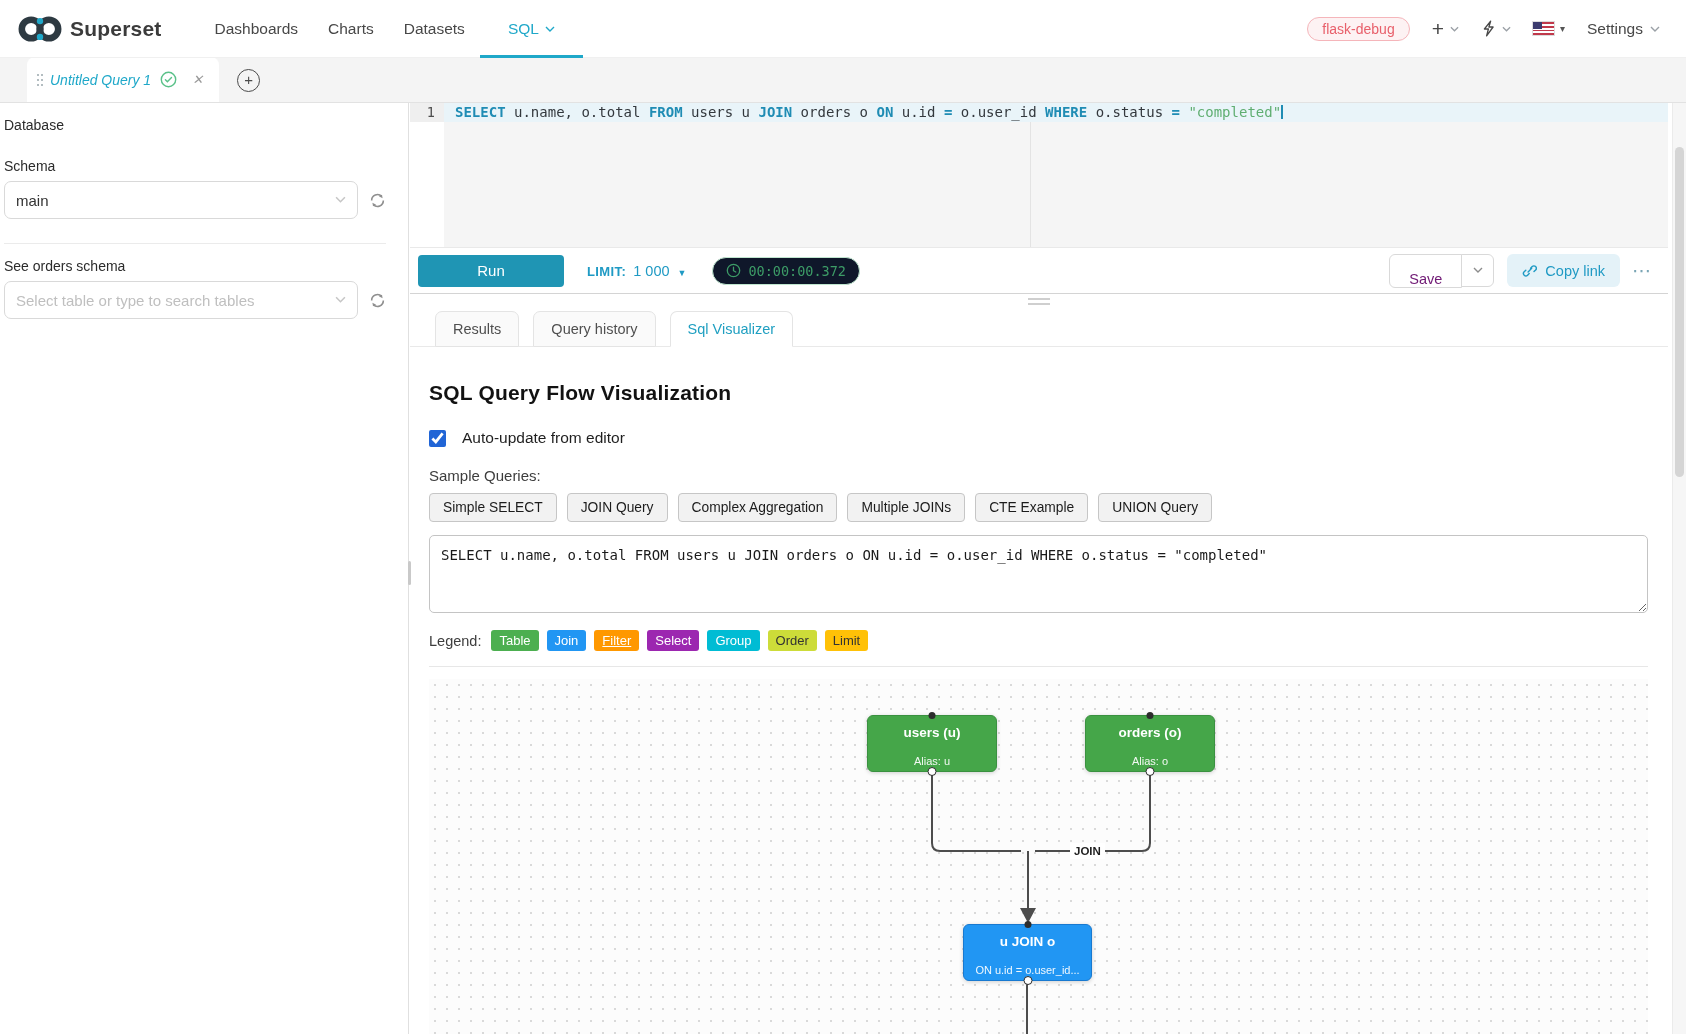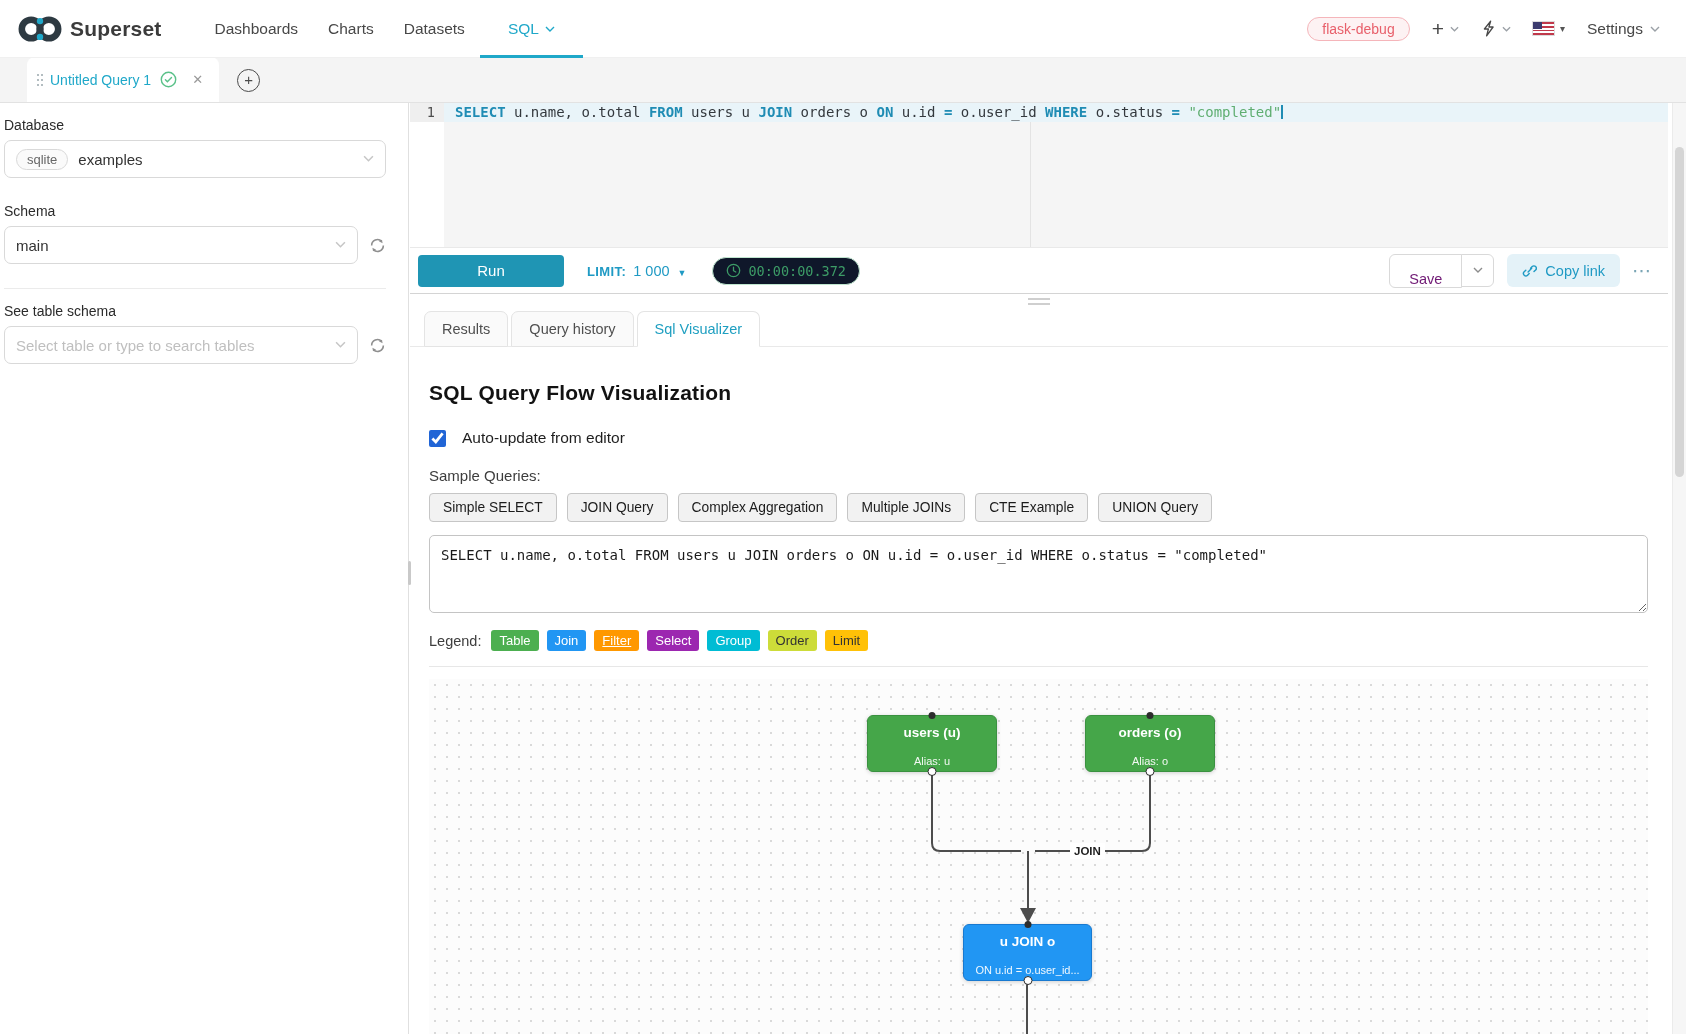--- a/index.html
+++ b/index.html
@@ -24,21 +24,21 @@
   .settings { display:flex; align-items:center; gap:7px; font-size:15.5px; color:#484848; cursor:pointer; }
   .flag { width:21px; height:13px; position:relative; display:inline-block;
     background:repeating-linear-gradient(to bottom,#c0394b 0 1.9px,#fff 1.9px 3.8px); outline:1px solid #ddd; }
   .flag::before { content:""; position:absolute; left:0; top:0; width:9px; height:7px; background:#3c3b6e; }
   .flag-caret { font-size:10px; color:#555; }
 
   
   .tabstrip { position:absolute; top:58px; left:0; right:0; height:45px; background:#f4f4f4;
     border-bottom:1px solid #e2e2e2; display:flex; align-items:center; z-index:4; }
   .query-tab { height:45px; display:flex; align-items:center; background:#fff;
-    border-radius:8px 8px 0 0; margin-left:27px; padding:0 16px 0 10px; gap:9px; align-self:flex-end; }
+    border-radius:8px 8px 0 0; margin-left:27px; padding:0 16px 0 10px; gap:9px; align-self:flex-end;font-style:italic; }
   .drag-dots { width:2px; height:2px; background:#b3bdc1; margin-right:2px;
     box-shadow:4px 0 #b3bdc1,0 5px #b3bdc1,4px 5px #b3bdc1,0 10px #b3bdc1,4px 10px #b3bdc1; margin-top:-10px; }
   .tab-label { font-size:14px; color:#1FA8C9; }
   .tab-close { font-size:13px; color:#999; margin-left:6px; cursor:pointer; }
   .add-tab { margin-left:18px; width:23px; height:23px; border-radius:50%; border:1.5px solid #4a4a4a;
     background:transparent; display:flex; align-items:center; justify-content:center;
     font-size:15px; color:#4a4a4a; cursor:pointer; line-height:1; padding-bottom:1px; }
 
   
   .sidebar { position:absolute; top:103px; left:0; width:409px; bottom:0; background:#fff;
@@ -96,21 +96,21 @@
 
   
   .splitbar { position:relative; height:9px; border-top:1px solid #d4d4d4; cursor:row-resize; }
   .grab { position:absolute; left:50%; top:4px; transform:translateX(-50%); width:22px; height:7px;
     border-top:2px solid #cfcfcf; border-bottom:2px solid #cfcfcf; }
 
   
   .rtabs { display:flex; padding:9px 0 0 14px; border-bottom:1px solid #e9e9e9; }
   .rtab { height:36px; padding:0 17px; display:flex; align-items:center; font-size:14.5px; color:#4f4f4f;
     background:#fafafa; border:1px solid #e4e4e4; border-radius:7px 7px 0 0; margin-right:3px;
-    margin-bottom:-1px; cursor:pointer; }
+    margin-bottom:-1px; cursor:pointer;margin-left:11px; }
   .rtab.active { background:#fff; color:#1f9fc1; border-bottom-color:#fff; }
 
   
   .content { padding:0 20px 0 19px; }
   .viz-title { margin-top:34px; font-size:21px; font-weight:700; color:#121212; letter-spacing:.2px; }
   .auto-update { margin-top:24px; display:flex; align-items:center; gap:16px; font-size:15.5px; color:#1f1f1f; width:fit-content; cursor:pointer; }
   .auto-update input { width:17px; height:17px; accent-color:#2165d6; }
   .sample-label { margin-top:20px; font-size:15px; color:#3d3d3d; }
   .sample-buttons { margin-top:9px; display:flex; gap:10px; }
   .sample-btn { height:29px; padding:0 13px; font-size:13.8px; color:#1c1c1c; background:#f2f2f2;
@@ -213,27 +213,20 @@
         </svg>
       <span class="tab-close">✕</span>
     </div>
     <button class="add-tab">
       <span>+</span>
     </button>
   </div>
 
   <aside class="sidebar">
     <div class="field-label" style="margin-top:4px;">Database</div>
-    <div class="select">
-      <span class="db-pill">sqlite</span>
-      <span class="select-value">examples</span>
-      <svg class="select-chevron" width="11" height="7" viewBox="0 0 10 6">
-          <path d="M1 1l4 4 4-4" fill="none" stroke="#c6c6c6" stroke-width="1.4"></path>
-        </svg>
-    </div>
 
     <div class="field-label" style="margin-top:25px;">Schema</div>
     <div class="select-row">
       <div class="select">
         <span class="select-value">main</span>
         <svg class="select-chevron" width="11" height="7" viewBox="0 0 10 6">
             <path d="M1 1l4 4 4-4" fill="none" stroke="#c6c6c6" stroke-width="1.4"></path>
           </svg>
       </div>
       <button class="refresh-btn">
@@ -241,21 +234,21 @@
           <path d="M13.5 8a5.5 5.5 0 0 1-9.4 3.9" fill="none" stroke="#8f8f8f" stroke-width="1.5"></path>
           <polygon points="3.2,10.1 3.8,13.5 6.7,12.0" fill="#8f8f8f"></polygon>
           <path d="M2.5 8a5.5 5.5 0 0 1 9.4-3.9" fill="none" stroke="#8f8f8f" stroke-width="1.5"></path>
           <polygon points="12.8,5.9 12.2,2.5 9.3,4.0" fill="#8f8f8f"></polygon>
         </svg>
       </button>
     </div>
 
     <hr class="side-divider">
 
-    <div class="field-label">See table schema</div>
+    <div class="field-label">See orders schema</div>
     <div class="select-row">
       <div class="select">
         <span class="select-placeholder">Select table or type to search tables</span>
         <svg class="select-chevron" width="11" height="7" viewBox="0 0 10 6">
             <path d="M1 1l4 4 4-4" fill="none" stroke="#c6c6c6" stroke-width="1.4"></path>
           </svg>
       </div>
       <button class="refresh-btn">
         <svg width="17" height="17" viewBox="0 0 16 16">
           <path d="M13.5 8a5.5 5.5 0 0 1-9.4 3.9" fill="none" stroke="#8f8f8f" stroke-width="1.5"></path>

